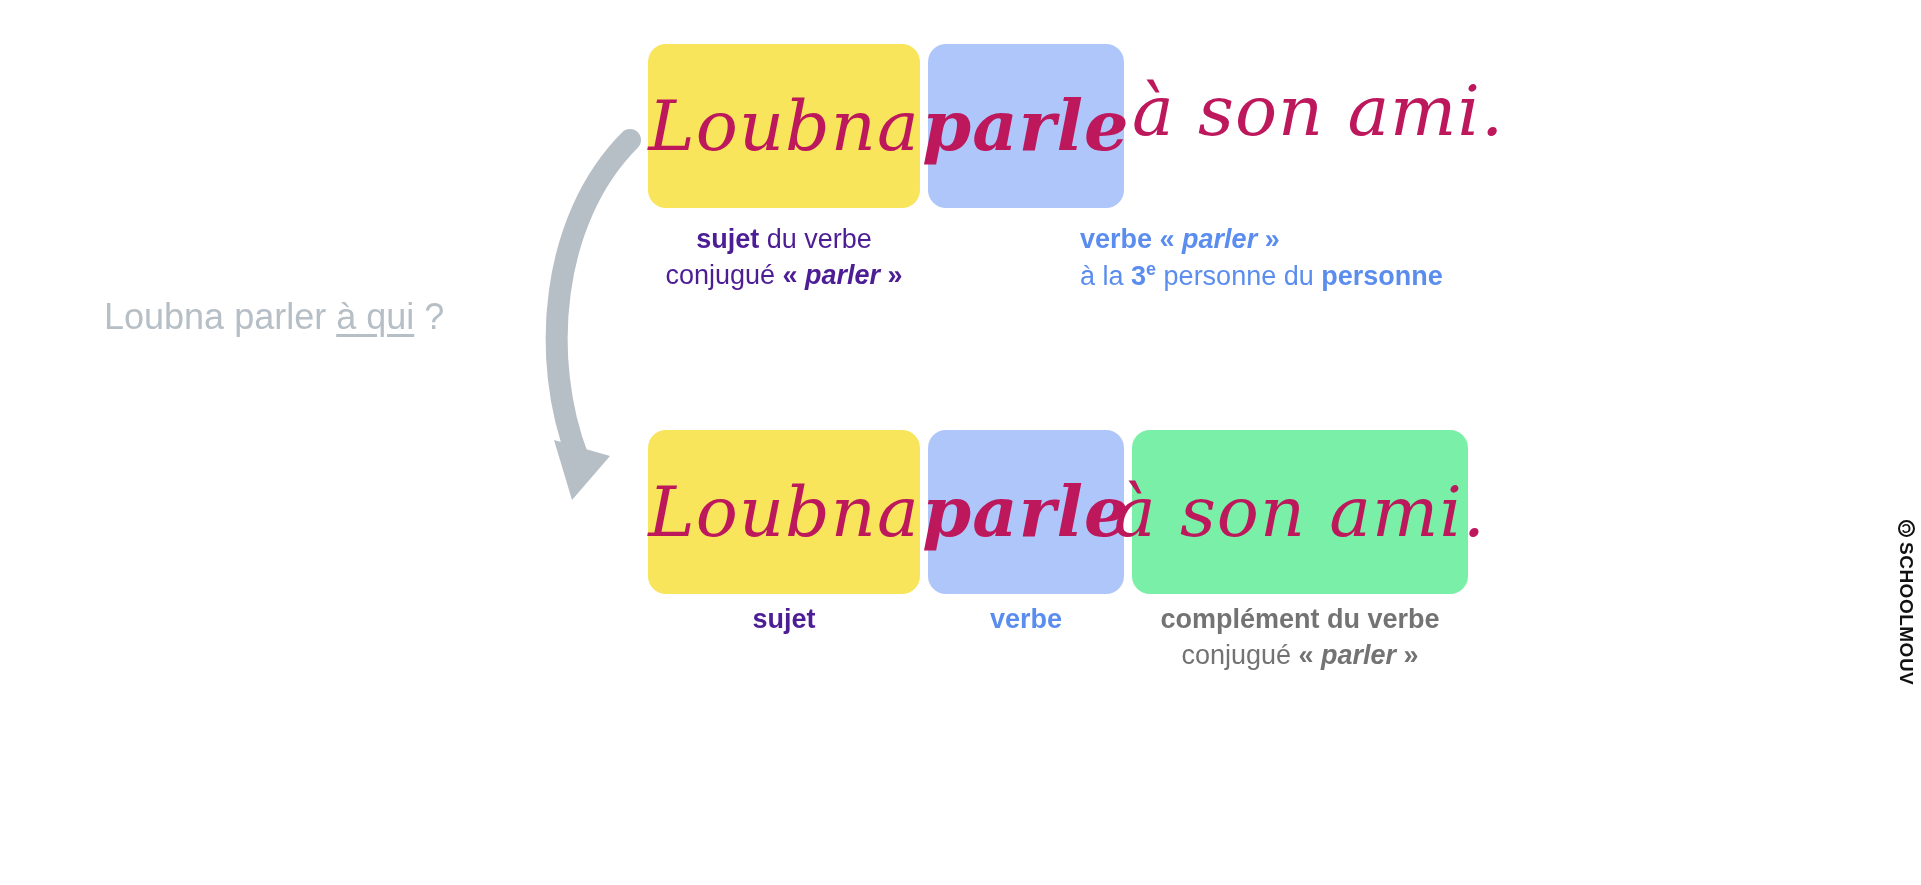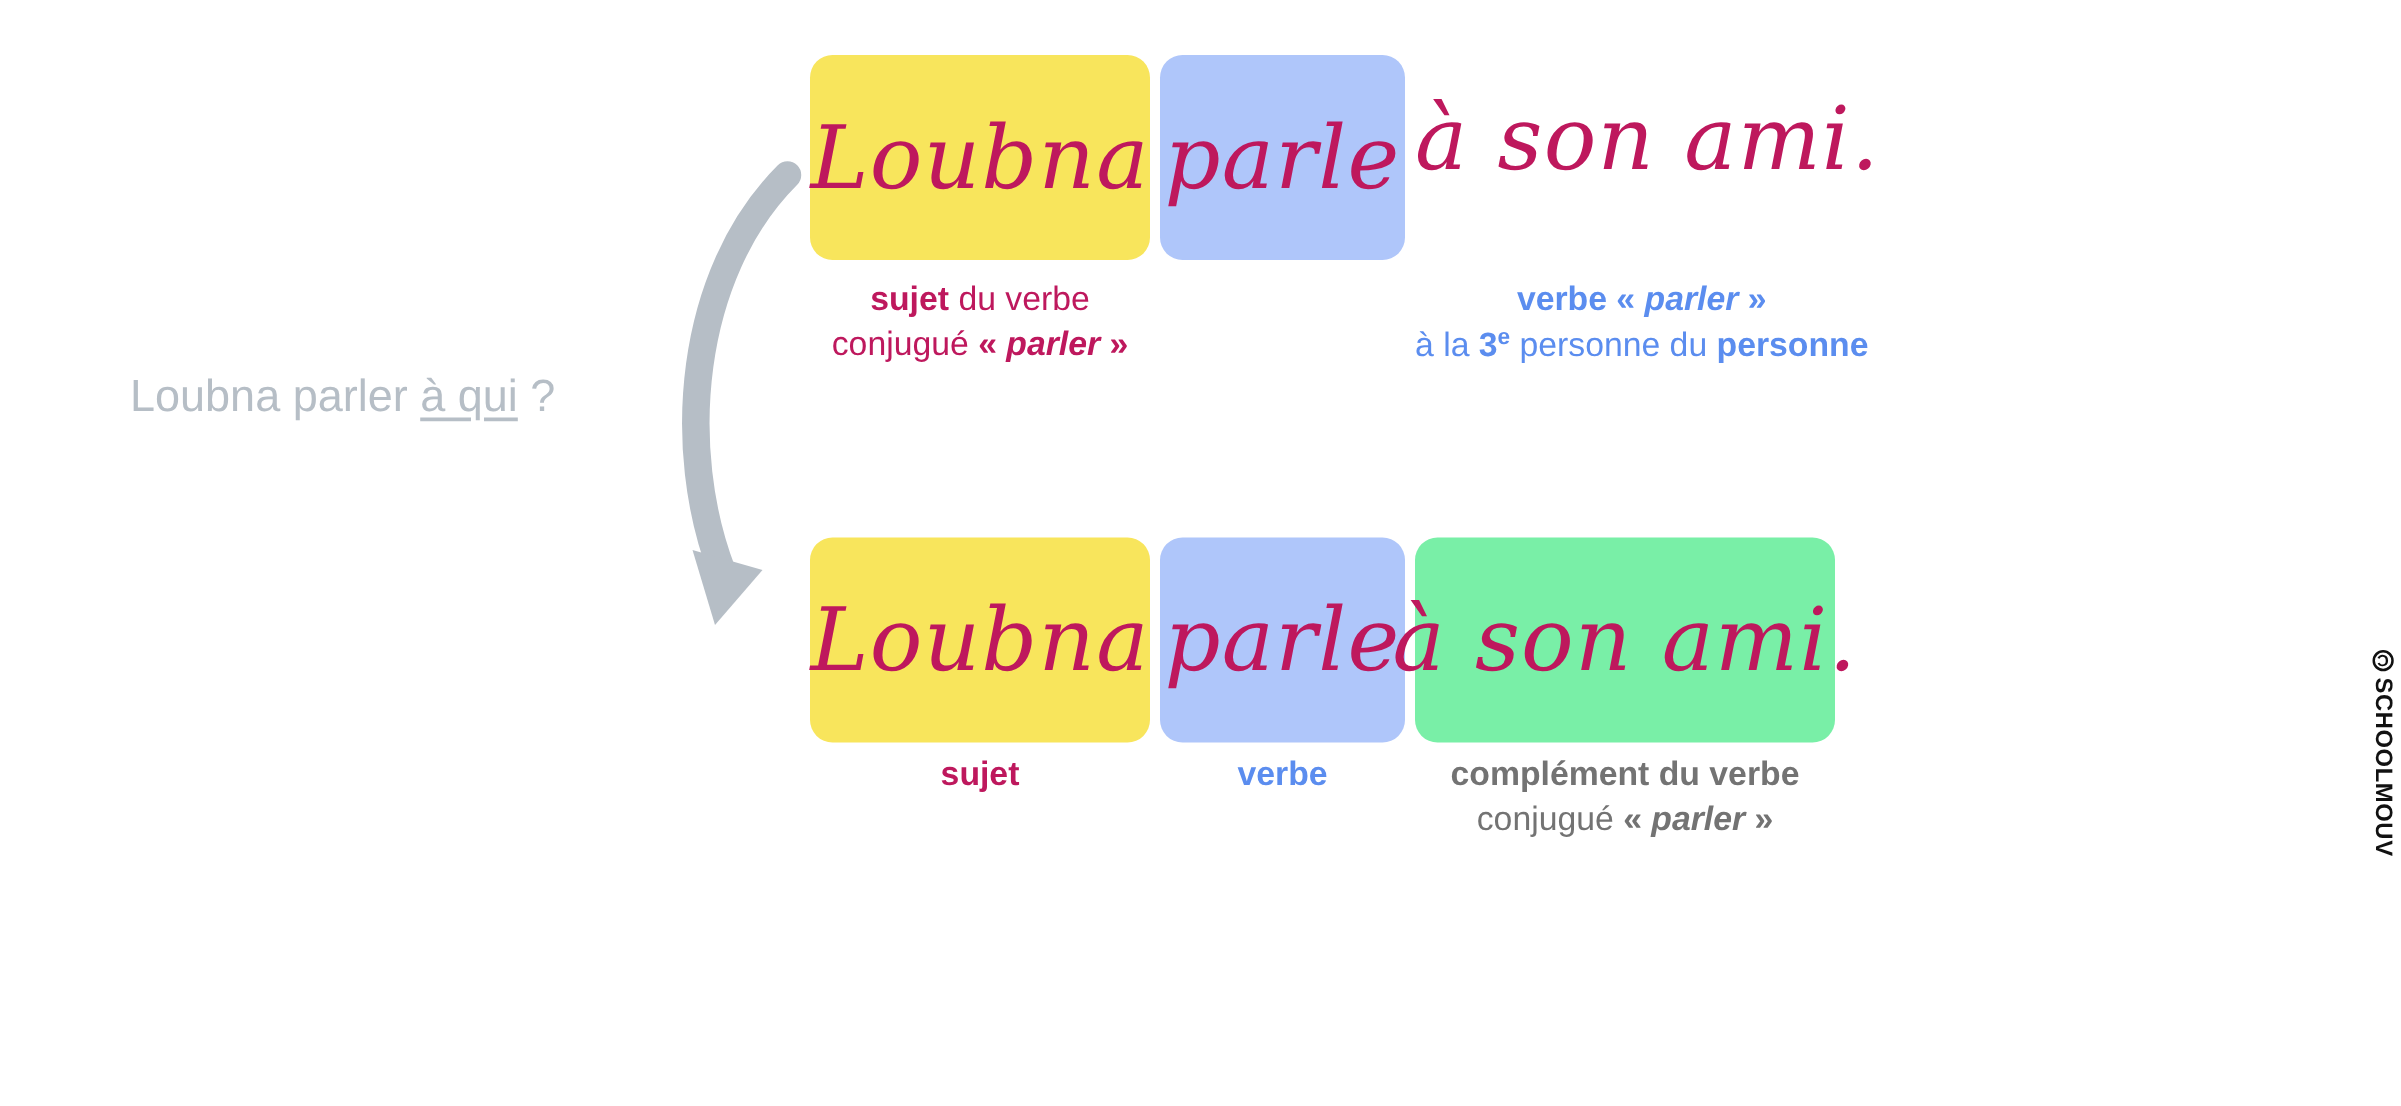--- a/index.html
+++ b/index.html
@@ -28,21 +28,21 @@
   .script {
     font-family: "DejaVu Serif", serif;
     font-style: italic;
     color: #be185d;
     white-space: nowrap;
     line-height: 1;
     letter-spacing: 1px;
   }
 
   .box-yellow { background: #F8E55C; }
-  .box-blue   { background: #AFC6FA; }
+  .box-blue   { background: #AFC6FA; font-weight: bold; }
   .box-green  { background: #79EFA7; }
 
   
   #box-subject-1 { left: 648px;  top: 44px;  width: 272px; height: 164px; }
   #box-verb-1    { left: 928px;  top: 44px;  width: 196px; height: 164px; }
   #tail-1 {
     position: absolute;
     left: 1132px; top: 76px;
     font-size: 70px;
   }
@@ -58,29 +58,29 @@
   .annot {
     position: absolute;
     font-size: 27px;
     line-height: 1.33;
     white-space: nowrap;
   }
   .annot b { font-weight: 700; }
   .annot i { font-style: italic; font-weight: 700; }
   .annot .reg { font-weight: 400; }
 
-  .c-yellow { color: #be185d; }
+  .c-yellow { color: #4c1d95; }
   .c-blue   { color: #5B8DEF; }
   .c-green  { color: #737373; }
 
   #annot-subject-1 {
     left: 648px; top: 222px; width: 272px;
     text-align: center; white-space: normal;
   }
-  #annot-verb-1 { left: 1132px; top: 222px; text-align: center; }
+  #annot-verb-1 { left: 1080px; top: 222px; text-align: left; }
   #annot-subject-2 { left: 648px; top: 602px; width: 272px; text-align: center; }
   #annot-verb-2 { left: 928px; top: 602px; width: 196px; text-align: center; }
   #annot-comp-2 {
     left: 1132px; top: 602px; width: 336px;
     text-align: center; white-space: normal;
   }
 
   
   #question {
     position: absolute;

